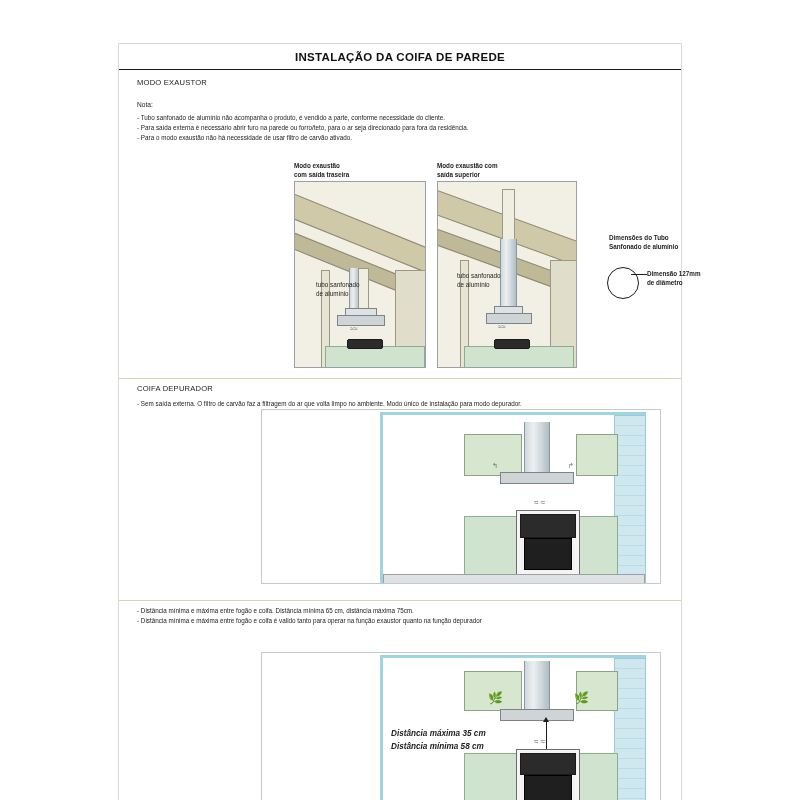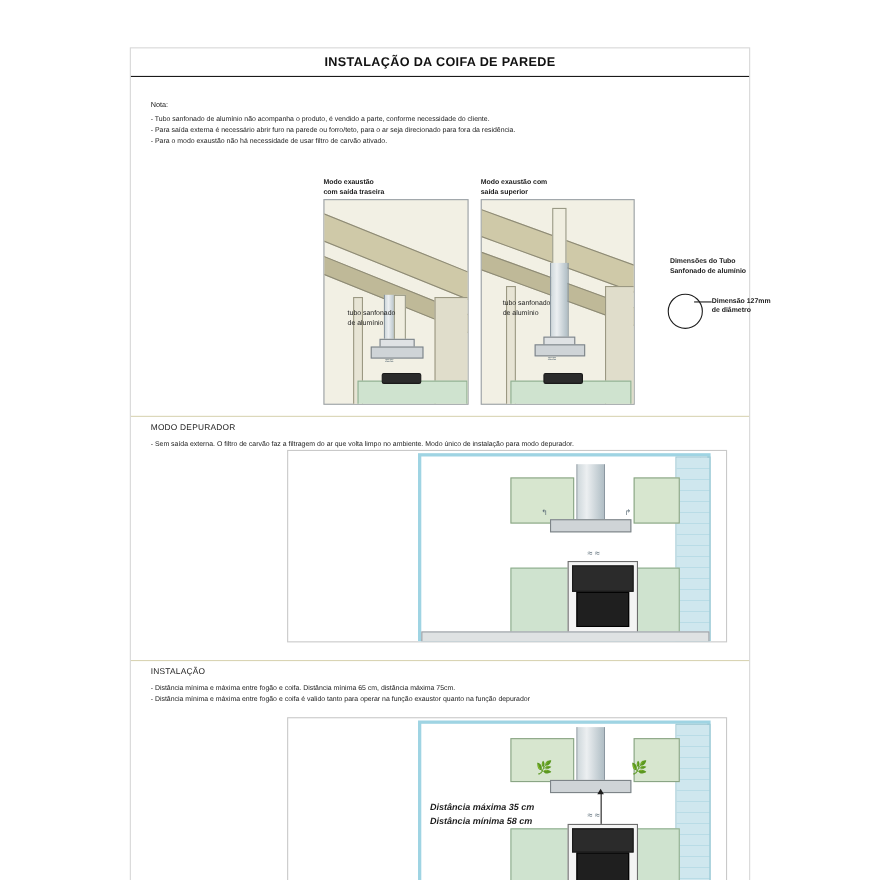--- a/index.html
+++ b/index.html
@@ -191,20 +191,21 @@
 <body>
 
 <div class="page">
   <div class="sheet">
 
     <div class="title-bar">
       <span class="t">INSTALAÇÃO DA COIFA DE PAREDE</span>
     </div>
 
     <div class="section" style="top:34px;">
+      <div class="sec-title">MODO EXAUSTOR</div>
       <div class="note-label" style="margin-top:14px;">Nota:</div>
       <div class="bullet">- Tubo sanfonado de alumínio não acompanha o produto, é vendido a parte, conforme necessidade do cliente.</div>
       <div class="bullet">- Para saída externa é necessário abrir furo na parede ou forro/teto, para o ar seja direcionado para fora da residência.</div>
       <div class="bullet">- Para o modo exaustão não há necessidade de usar filtro de carvão ativado.</div>
     </div>
 
     <div class="lbl b" style="left:175px; top:118px; width:130px;">Modo exaustão
 com saída traseira</div>
 
     <div class="lbl b" style="left:318px; top:118px; width:140px;">Modo exaustão com
@@ -250,21 +251,21 @@
     <div class="lbl b" style="left:490px; top:189px; width:130px; line-height:1.45;">Dimensões do Tubo
 Sanfonado de alumínio</div>
     <div class="circle-dim" style="left:488px; top:223px; width:30px; height:30px;"></div>
     <div class="leader" style="left:512px; top:230px; width:16px;"></div>
     <div class="lbl b" style="left:528px; top:226px; width:110px;">Dimensão 127mm
 de diâmetro</div>
 
     <div class="hr-strong" style="top:334px;"></div>
 
     <div class="section" style="top:340px;">
-      <div class="sec-title">MODO DEPURADOR</div>
+      <div class="sec-title">COIFA DEPURADOR</div>
       <div class="bullet">- Sem saída externa. O filtro de carvão faz a filtragem do ar que volta limpo no ambiente. Modo único de instalação para modo depurador.</div>
     </div>
 
     <div class="frame plain" style="left:142px; top:365px; width:400px; height:175px; background:#ffffff; border-color:#c9c9c9;">
 
       <div style="position:absolute; left:118px; top:2px; width:266px; height:172px; border:3px solid #9fd4e3; box-sizing:border-box; background:#ffffff;"></div>
 
       <div class="tile" style="left:352px; top:5px; width:30px; height:166px;"></div>
 
       <div class="cab" style="left:202px; top:24px; width:56px; height:40px;"></div>
@@ -283,21 +284,20 @@
       <div class="stove-top" style="left:258px; top:104px; width:54px; height:22px;"></div>
       <div style="position:absolute; left:262px; top:128px; width:46px; height:30px; background:#1f1f1f; border:1px solid #000;"></div>
       <div class="smoke" style="left:272px; top:88px; font-size:8px;">≈ ≈</div>
 
       <div class="room-floor" style="left:121px; top:164px; width:260px; height:8px;"></div>
     </div>
 
     <div class="hr-strong" style="top:556px;"></div>
 
     <div class="section" style="top:562px;">
-      <div class="sec-title">INSTALAÇÃO</div>
       <div class="bullet">- Distância mínima e máxima entre fogão e coifa. Distância mínima 65 cm, distância máxima 75cm.</div>
       <div class="bullet">- Distância mínima e máxima entre fogão e coifa é valido tanto para operar na função exaustor quanto na função depurador</div>
     </div>
 
     <div class="frame plain" style="left:142px; top:608px; width:400px; height:168px; background:#ffffff; border-color:#c9c9c9;">
       <div style="position:absolute; left:118px; top:2px; width:266px; height:164px; border:3px solid #9fd4e3; box-sizing:border-box; background:#ffffff;"></div>
       <div class="tile" style="left:352px; top:5px; width:30px; height:158px;"></div>
       <div class="cab" style="left:202px; top:18px; width:56px; height:38px;"></div>
       <div class="cab" style="left:314px; top:18px; width:40px; height:38px;"></div>
       <div class="duct-v" style="left:262px; top:8px; width:24px; height:48px;"></div>

